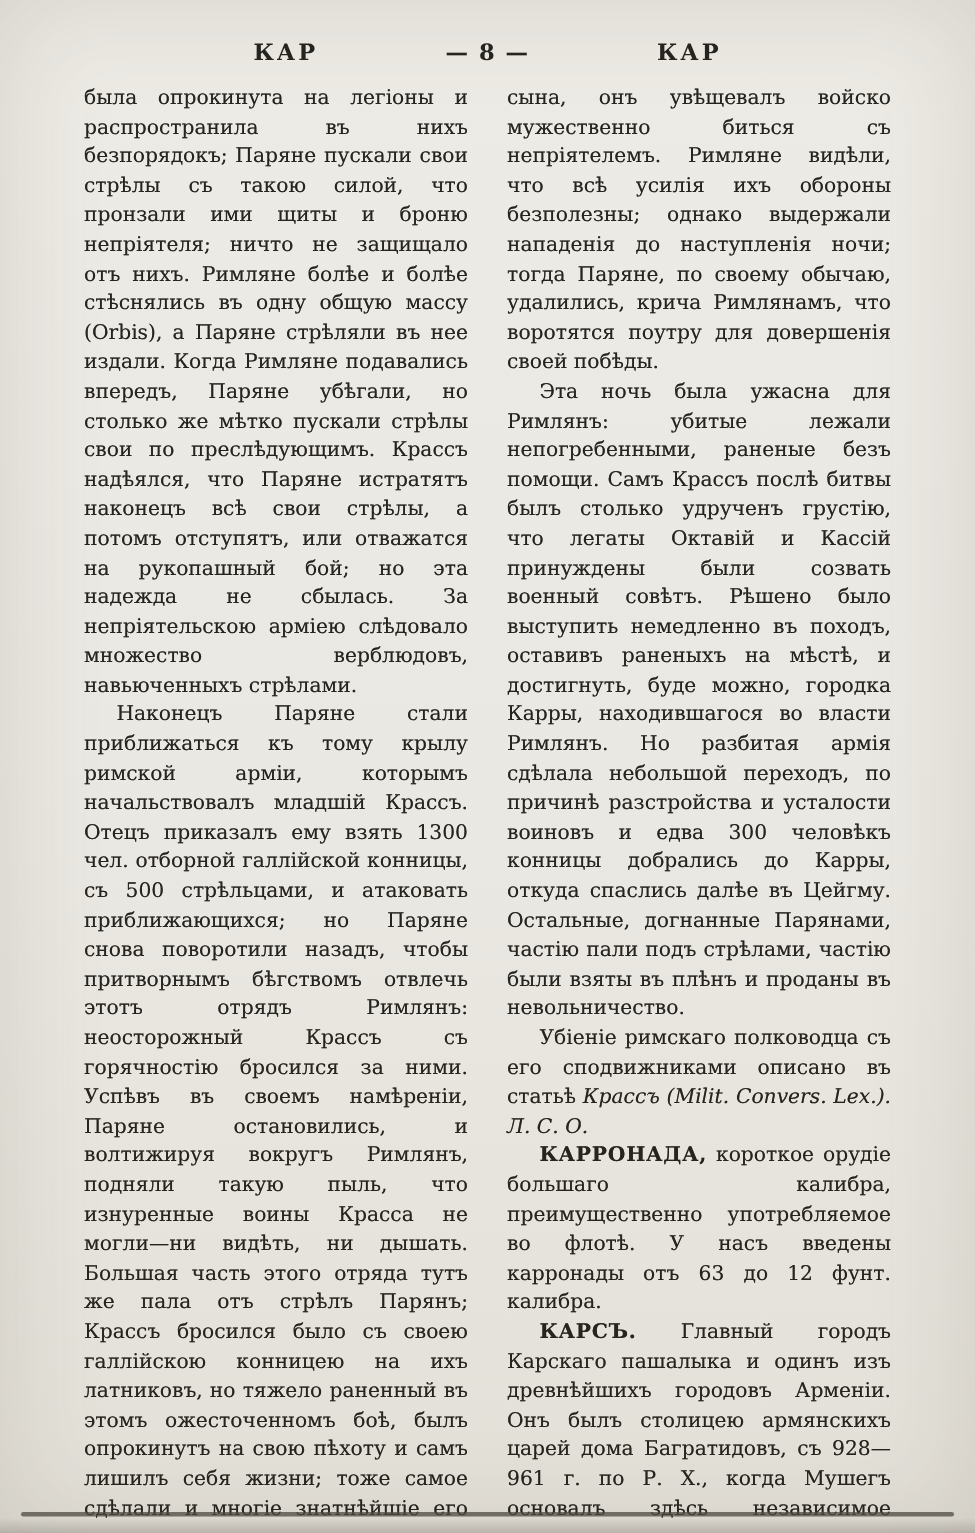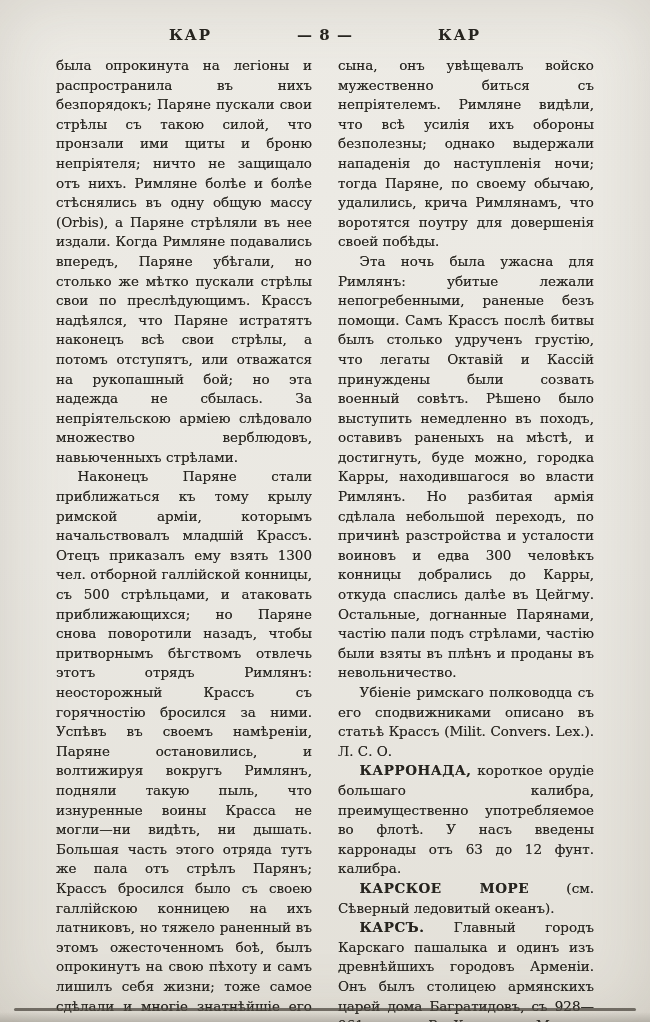--- a/index.html
+++ b/index.html
@@ -41,21 +41,21 @@
   .col {
     flex: 1 1 0;
     font-size: 13.5px;
     line-height: 19.6px;
     text-align: justify;
     text-shadow: 0 0 0.4px rgba(40,35,28,0.55);
   }
   .para { margin: 0; }
   .indent { text-indent: 1.6em; }
   .lead { font-weight: bold; letter-spacing: 0.5px; margin-top: 31px; }
-  .ital { }
+  .ital { font-style: italic; }
   .page-edge {
     position: absolute;
     left: 14px;
     right: 14px;
     bottom: 11px;
     height: 3px;
     background: #4d4840;
     border-radius: 2px;
     opacity: 0.75;
   }
@@ -82,21 +82,20 @@
     <div class="col">
       <p class="para"><span class="lead"></span><span>была опрокинута на легіоны и распространила въ нихъ безпорядокъ; Паряне пускали свои стрѣлы съ такою силой, что пронзали ими щиты и броню непріятеля; ничто не защищало отъ нихъ. Римляне болѣе и болѣе стѣснялись въ одну общую массу (Orbis), а Паряне стрѣляли въ нее издали. Когда Римляне подавались впередъ, Паряне убѣгали, но столько же мѣтко пускали стрѣлы свои по преслѣдующимъ. Крассъ надѣялся, что Паряне истратятъ наконецъ всѣ свои стрѣлы, а потомъ отступятъ, или отважатся на рукопашный бой; но эта надежда не сбылась. За непріятельскою арміею слѣдовало множество верблюдовъ, навьюченныхъ стрѣлами.</span><span class="ital"></span></p>
       <p class="para indent"><span class="lead"></span><span>Наконецъ Паряне стали приближаться къ тому крылу римской арміи, которымъ начальствовалъ младшій Крассъ. Отецъ приказалъ ему взять 1300 чел. отборной галлійской конницы, съ 500 стрѣльцами, и атаковать приближающихся; но Паряне снова поворотили назадъ, чтобы притворнымъ бѣгствомъ отвлечь этотъ отрядъ Римлянъ: неосторожный Крассъ съ горячностію бросился за ними. Успѣвъ въ своемъ намѣреніи, Паряне остановились, и волтижируя вокругъ Римлянъ, подняли такую пыль, что изнуренные воины Красса не могли—ни видѣть, ни дышать. Большая часть этого отряда тутъ же пала отъ стрѣлъ Парянъ; Крассъ бросился было съ своею галлійскою конницею на ихъ латниковъ, но тяжело раненный въ этомъ ожесточенномъ боѣ, былъ опрокинутъ на свою пѣхоту и самъ лишилъ себя жизни; тоже самое сдѣлали и многіе знатнѣйшіе его военачальники; остатокъ его войскъ принужденъ былъ сдаться въ плѣнъ: изъ 7000 человѣкъ, уцѣлѣло только 500. Паряне, отрубивъ голову отъ трупа младшаго Красса и воткнувъ на копье, показали ее отцу; но несчастный римскій полководецъ явился тутъ достойнымъ Римскаго имени: не сокрушаясь печалью о потерѣ единственнаго своего</span><span class="ital"></span></p>
     </div>
 
     <div class="col">
       <p class="para"><span class="lead"></span><span>сына, онъ увѣщевалъ войско мужественно биться съ непріятелемъ. Римляне видѣли, что всѣ усилія ихъ обороны безполезны; однако выдержали нападенія до наступленія ночи; тогда Паряне, по своему обычаю, удалились, крича Римлянамъ, что воротятся поутру для довершенія своей побѣды.</span><span class="ital"></span></p>
       <p class="para indent"><span class="lead"></span><span>Эта ночь была ужасна для Римлянъ: убитые лежали непогребенными, раненые безъ помощи. Самъ Крассъ послѣ битвы былъ столько удрученъ грустію, что легаты Октавій и Кассій принуждены были созвать военный совѣтъ. Рѣшено было выступить немедленно въ походъ, оставивъ раненыхъ на мѣстѣ, и достигнуть, буде можно, городка Карры, находившагося во власти Римлянъ. Но разбитая армія сдѣлала небольшой переходъ, по причинѣ разстройства и усталости воиновъ и едва 300 человѣкъ конницы добрались до Карры, откуда спаслись далѣе въ Цейгму. Остальные, догнанные Парянами, частію пали подъ стрѣлами, частію были взяты въ плѣнъ и проданы въ невольничество.</span><span class="ital"></span></p>
       <p class="para indent"><span class="lead"></span><span>Убіеніе римскаго полководца съ его сподвижниками описано въ статьѣ </span><span class="ital">Крассъ (Milit. Convers. Lex.). Л. С. О.</span></p>
       <p class="para indent"><span class="lead">КАРРОНАДА,</span><span> короткое орудіе большаго калибра, преимущественно употребляемое во флотѣ. У насъ введены карронады отъ 63 до 12 фунт. калибра.</span><span class="ital"></span></p>
-      <p class="para indent"><span class="lead">КАРСКОЕ МОРЕ</span><span> (см. </span><span class="ital">Сѣверный ледовитый океанъ).</span></p>
       <p class="para indent"><span class="lead">КАРСЪ.</span><span> Главный городъ Карскаго пашалыка и одинъ изъ древнѣйшихъ городовъ Арменіи. Онъ былъ столицею армянскихъ царей дома Багратидовъ, съ 928—961 г. по Р. Х., когда Мушегъ основалъ здѣсь независимое государство, которое внукъ его, Кагикъ, уступилъ въ 1044 г. императору Константину Дукѣ. Отъ Византійцевъ Карсъ перешелъ въ руки Сельджуковъ, потомъ къ Монголамъ, Персіянамъ и наконецъ къ оттоманскимъ Туркамъ. Нынѣшняя крѣпость построена султаномъ Амуратомъ III, во время войны его съ Персами,</span><span class="ital"></span></p>
     </div>
 
   </div>
 
   <div class="page-edge"></div>
   <div class="page-edge-shadow"></div>
 
 </div>
 

